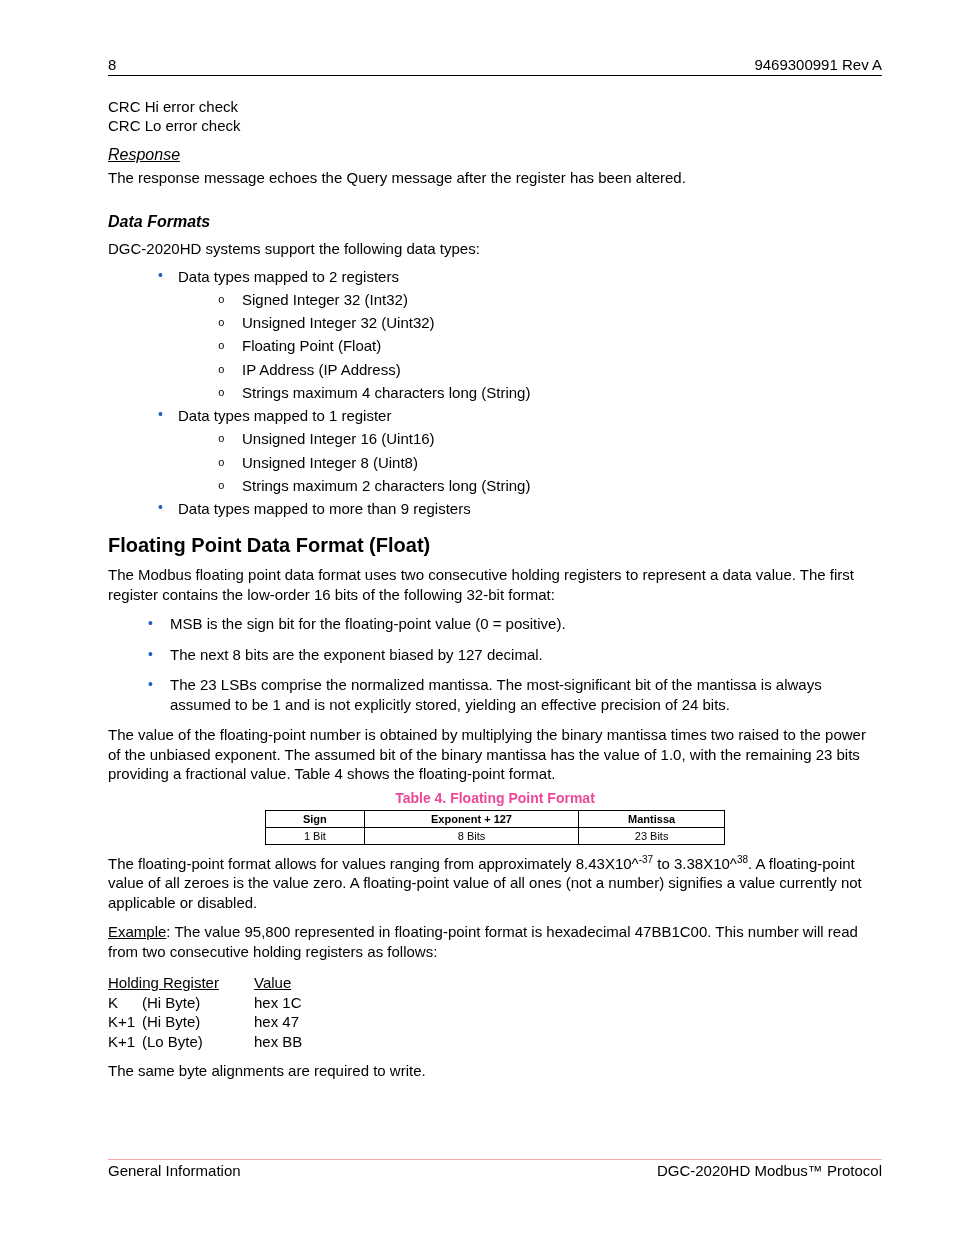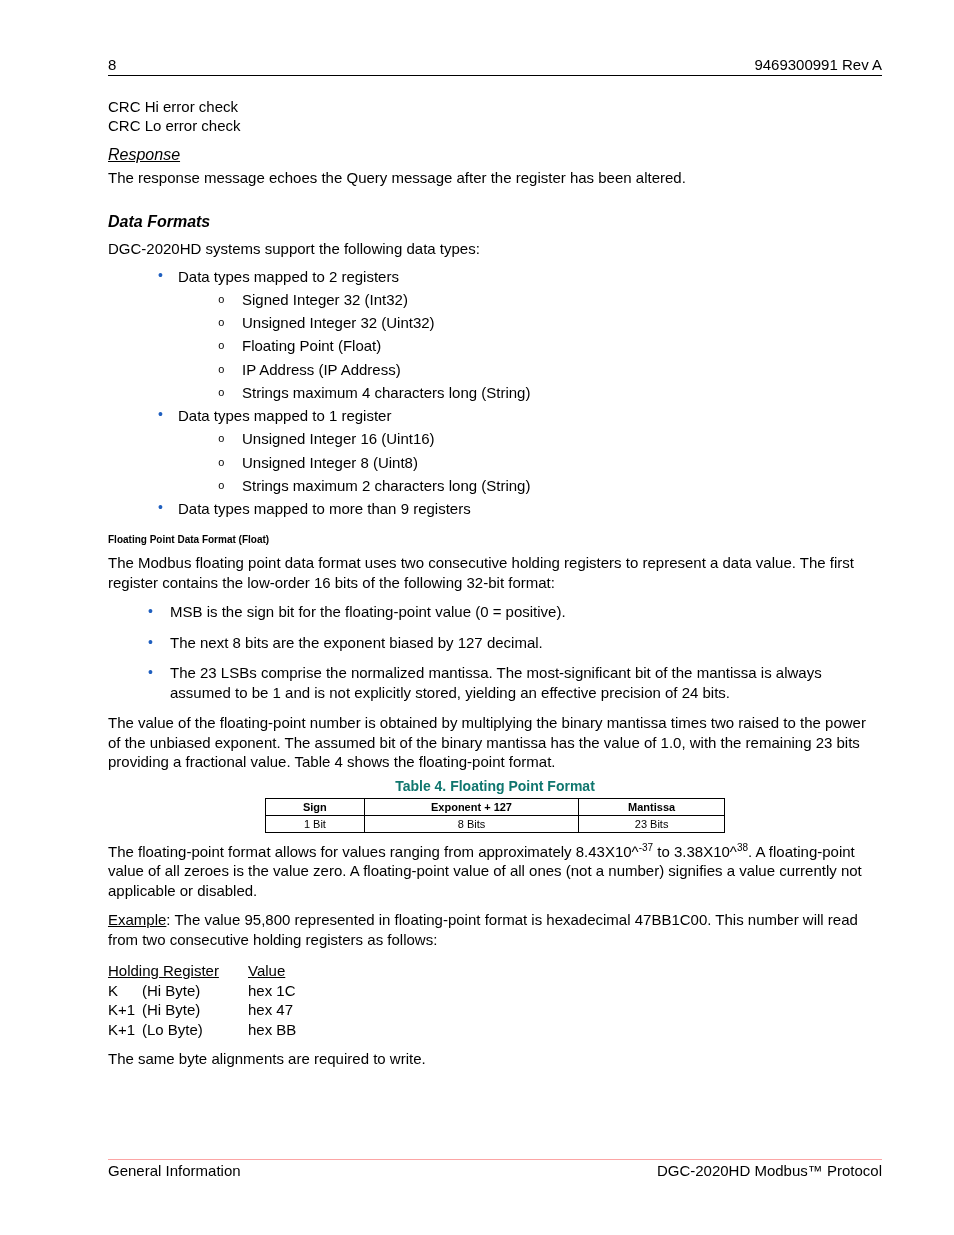--- a/index.html
+++ b/index.html
@@ -53,58 +53,58 @@
     content: "o";
     font-family: "Courier New", monospace;
     font-size: 11px;
     position: absolute;
     left: 0;
     top: 4px;
     color: #000;
   }
   .h3 {
     font-weight: bold;
-    font-size: 10px;
+    font-size: 20px;
     margin-top: 14px;
     margin-bottom: 8px;
   }
   ul.float-list { list-style: none; padding-left: 40px; margin: 10px 0; }
   ul.float-list > li { position: relative; padding-left: 22px; line-height: 1.35; margin-bottom: 10px; }
   ul.float-list > li::before {
     content: "•";
     color: #1f5fbf;
     position: absolute;
     left: 0;
     top: 0;
     font-size: 14px;
   }
   .table-caption {
     text-align: center;
-    color: #0f766e;
+    color: #ec4899;
     font-weight: bold;
     font-size: 14px;
     margin-top: 6px;
     margin-bottom: 4px;
   }
   table.fp {
     border-collapse: collapse;
     margin: 0 auto 8px auto;
     width: 460px;
   }
   table.fp th, table.fp td {
     border: 1px solid #000;
     padding: 2px 12px;
     text-align: center;
     font-size: 11px;
   }
   table.fp th { font-weight: bold; }
   .sup { font-size: 10px; vertical-align: super; }
   .example-u { text-decoration: underline; }
   .reg-block { margin-top: 12px; margin-bottom: 10px; }
-  .reg-row { display: flex; line-height: 1.3; }
+  .reg-row { display: flex; line-height: 1.3; gap: 6px; }
   .reg-col1 { width: 140px; }
   .reg-col1.u { text-decoration: underline; }
   .reg-col2 { width: 80px; }
   .reg-col2.u { text-decoration: underline; }
   .reg-k { display:inline-block; width:34px; }
   .footer {
     position: absolute;
     left: 108px;
     right: 72px;
     bottom: 56px;

